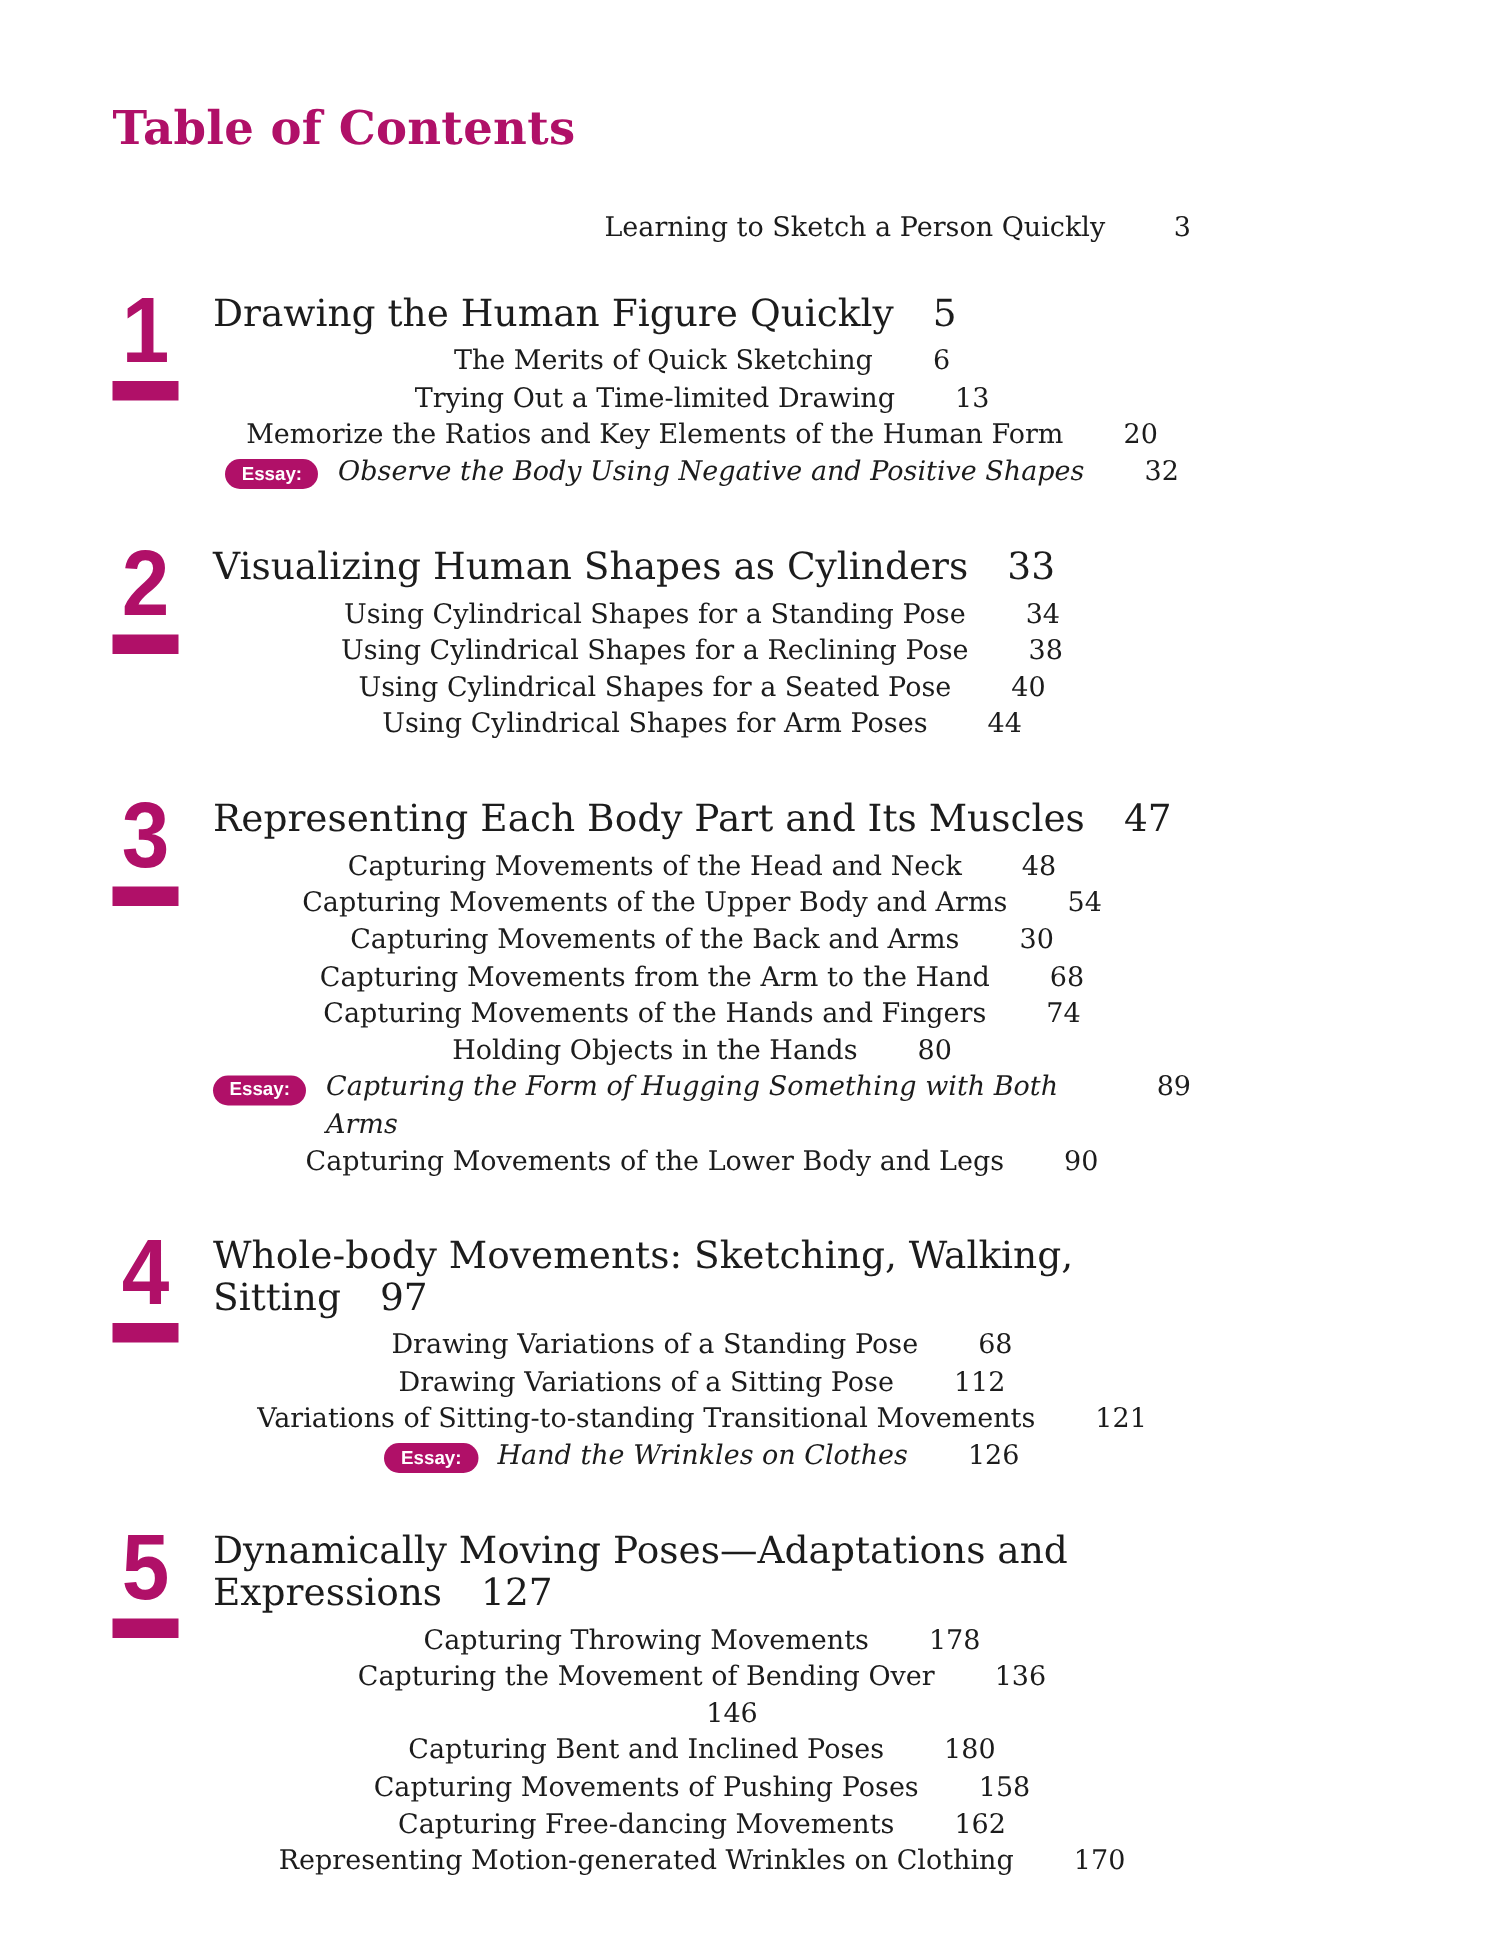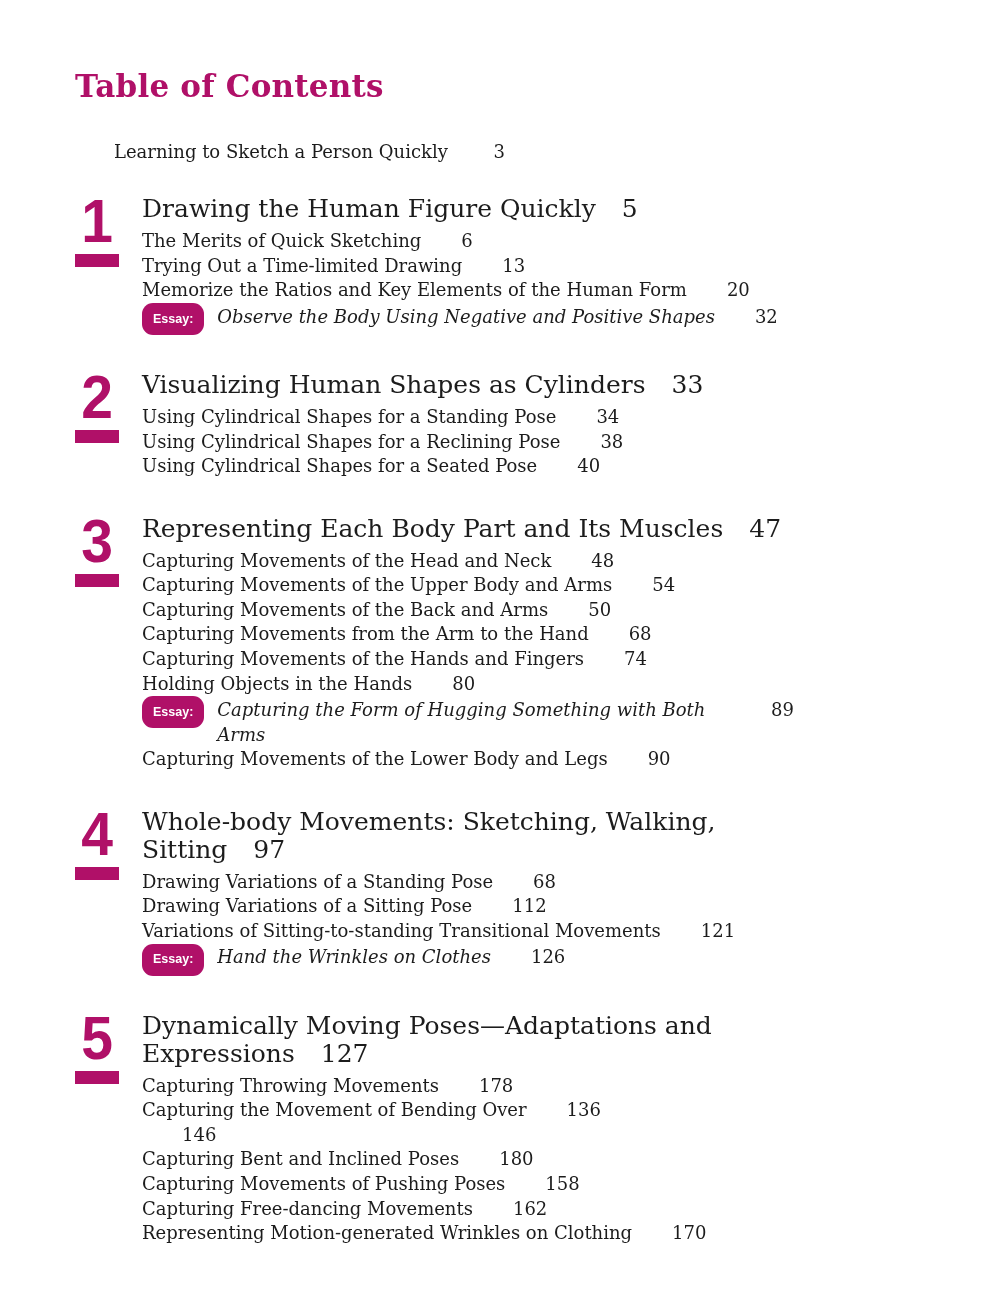--- a/index.html
+++ b/index.html
@@ -16,24 +16,25 @@
     padding: 70px 40px 0 75px;
   }
   .title {
     font-size: 31px;
     font-weight: bold;
     color: var(--accent);
     letter-spacing: 0.2px;
     line-height: 1.05;
   }
   .intro-row {
-    margin-left: 39px;
+    margin-left: 100px;
     margin-top: 37px;
     font-size: 18px;
     line-height: 24.6px;
+    text-align: right;
   }
   #chapters { margin-top: 31px; }
   .chapter {
     display: flex;
     align-items: flex-start;
     margin-bottom: 36px;
   }
   .num-col {
     width: 44px;
     margin-right: 23px;
@@ -64,33 +65,34 @@
     line-height: 28px;
     margin-bottom: 6px;
     color: var(--ink);
   }
   .chapter-page { margin-left: 26px; }
   .item-row {
     display: flex;
     align-items: baseline;
     font-size: 18px;
     line-height: 24.6px;
+    justify-content: center;
   }
   .item-page { margin-left: 40px; }
   .essay-badge {
     display: inline-flex;
     align-items: center;
     justify-content: center;
     background: var(--accent);
     color: #ffffff;
     font-family: "Liberation Sans", sans-serif;
     font-weight: 700;
     font-size: 12.5px;
     height: 20px;
-    padding: 16px 11px;
+    padding: 0 11px;
     border-radius: 11px;
     flex: 0 0 auto;
   }
   .item-row.essay .item-label {
     font-style: italic;
     margin-left: 13px;
   }
 </style>
 </head>
 <body>
@@ -158,20 +160,25 @@
     <span class="item-label">Using Cylindrical Shapes for a Reclining Pose</span>
     <span class="item-page">38</span>
   </div>
 
   <div class="item-row">
 
     <span class="item-label">Using Cylindrical Shapes for a Seated Pose</span>
     <span class="item-page">40</span>
   </div>
 
+  <div class="item-row">
+
+    <span class="item-label">Using Cylindrical Shapes for Arm Poses</span>
+    <span class="item-page">44</span>
+  </div>
 </div>
     </div>
   </section>
 
   <section class="chapter">
     <div class="num-col">
       <div class="chapter-num">3</div>
       <div class="chapter-bar"></div>
     </div>
     <div class="chapter-body">
@@ -185,21 +192,21 @@
 
   <div class="item-row">
 
     <span class="item-label">Capturing Movements of the Upper Body and Arms</span>
     <span class="item-page">54</span>
   </div>
 
   <div class="item-row">
 
     <span class="item-label">Capturing Movements of the Back and Arms</span>
-    <span class="item-page">50</span>
+    <span class="item-page">30</span>
   </div>
 
   <div class="item-row">
 
     <span class="item-label">Capturing Movements from the Arm to the Hand</span>
     <span class="item-page">68</span>
   </div>
 
   <div class="item-row">
 

